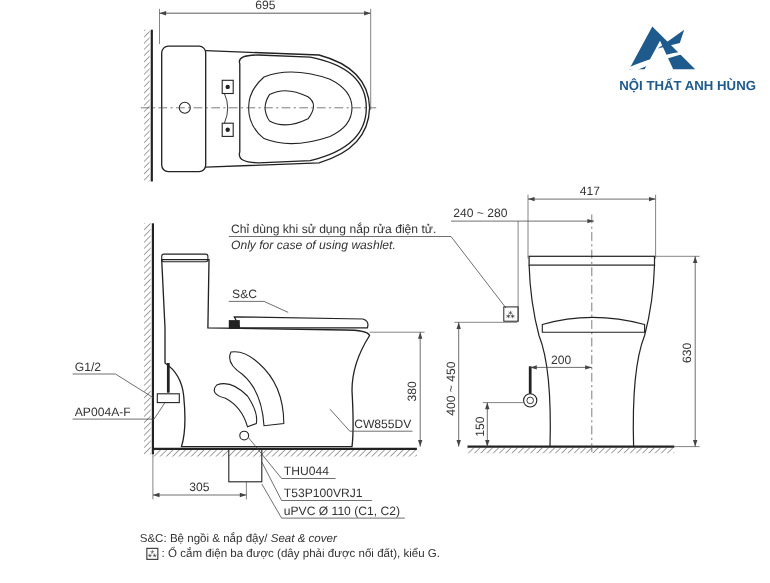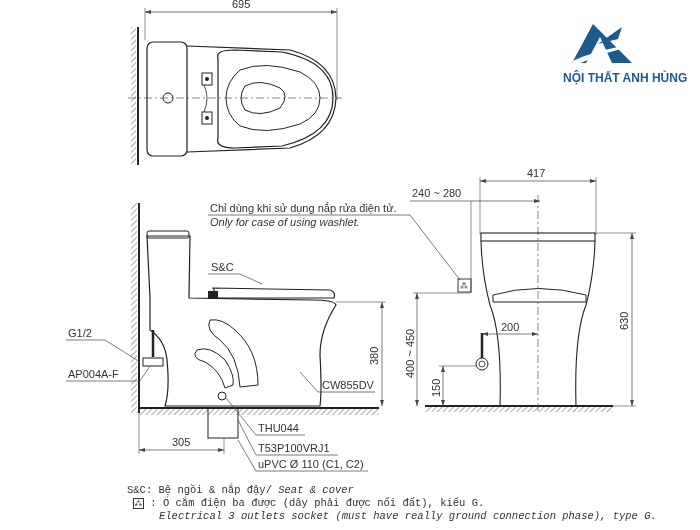--- a/index.html
+++ b/index.html
@@ -3,21 +3,21 @@
   <meta charset="utf-8">
   <style>
     html, body { margin: 0; padding: 0; background: #ffffff; }
     body { width: 700px; height: 530px; position: relative; overflow: hidden; font-family: "Liberation Sans", sans-serif; color: #222; }
     svg#drawing { position: absolute; left: 0; top: 0; }
     .lbl { font-family: "Liberation Sans", sans-serif; font-size: 11px; fill: #333; }
     .lbl-it { font-family: "Liberation Sans", sans-serif; font-size: 11px; fill: #333; font-style: italic; }
     .dim { font-family: "Liberation Sans", sans-serif; font-size: 11px; fill: #333; }
     .logo-text { font-family: "Liberation Sans", sans-serif; font-size: 12px; font-weight: bold; fill: #1e5a8c; }
     .legend { position: absolute; left: 127px; top: 484px; font-size: 10.5px; color: #333; line-height: 13px; }
-    .legend .row { white-space: nowrap; font-family: Liberation Mono, monospace; }
+    .legend .row { white-space: nowrap; }
     .legend .it { font-style: italic; }
     .legend .socket { display: inline-block; width: 9px; height: 9px; border: 1px solid #333; font-size: 7px; line-height: 9px; text-align: center; vertical-align: middle; margin-left: 6px; }
     .legend .indent { padding-left: 32px; }
   </style>
 </head>
 <body>
 
 <svg id="drawing" width="700" height="530" viewBox="0 0 700 530" xmlns="http://www.w3.org/2000/svg">
   <defs>
     <pattern id="hatch" patternUnits="userSpaceOnUse" width="4" height="4" patternTransform="rotate(45)">
@@ -191,14 +191,13 @@
   <div class="row">
     <span>S&amp;C:</span>
     <span>Bệ ngồi &amp; nắp đậy/</span>
     <span class="it">Seat &amp; cover</span>
   </div>
   <div class="row">
     <span class="socket">⁂</span>
     <span>:</span>
     <span>Ổ cắm điện ba được (dây phải được nối đất), kiểu G.</span>
   </div>
-  <div class="row indent it">Electrical 3 outlets socket (must have really ground connection phase), type G.</div>
 </div>
 
 </body></html>

